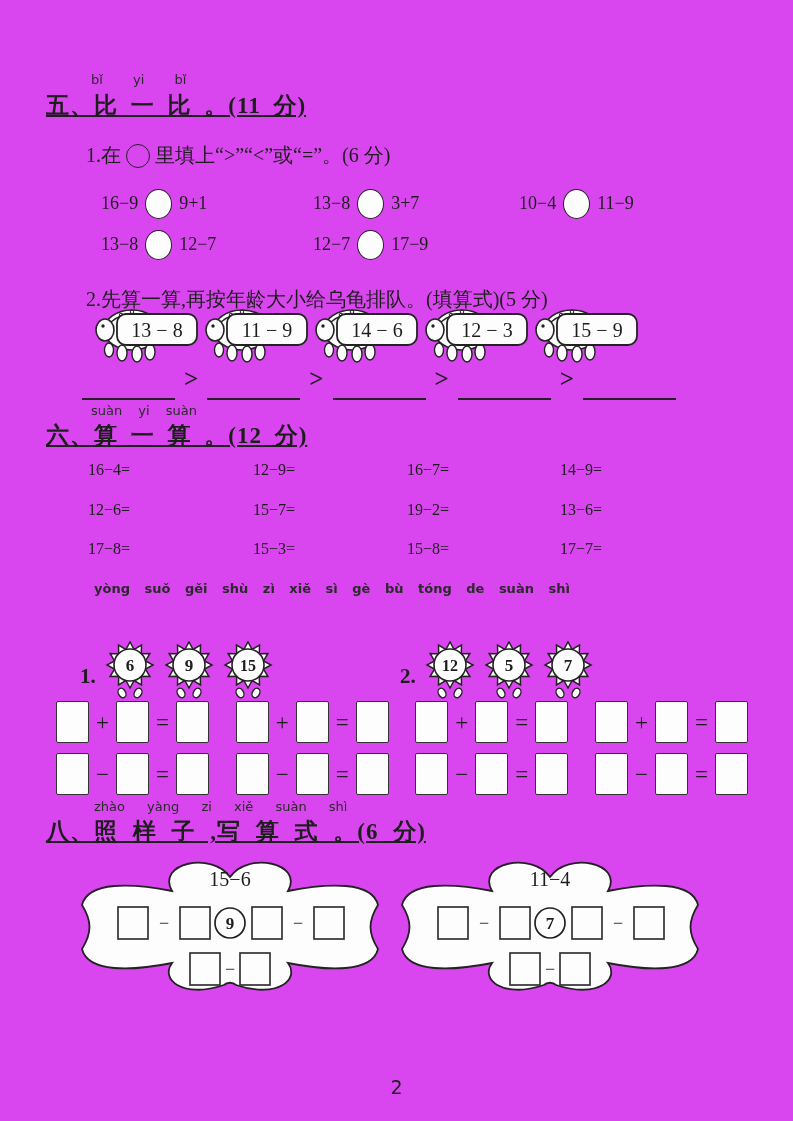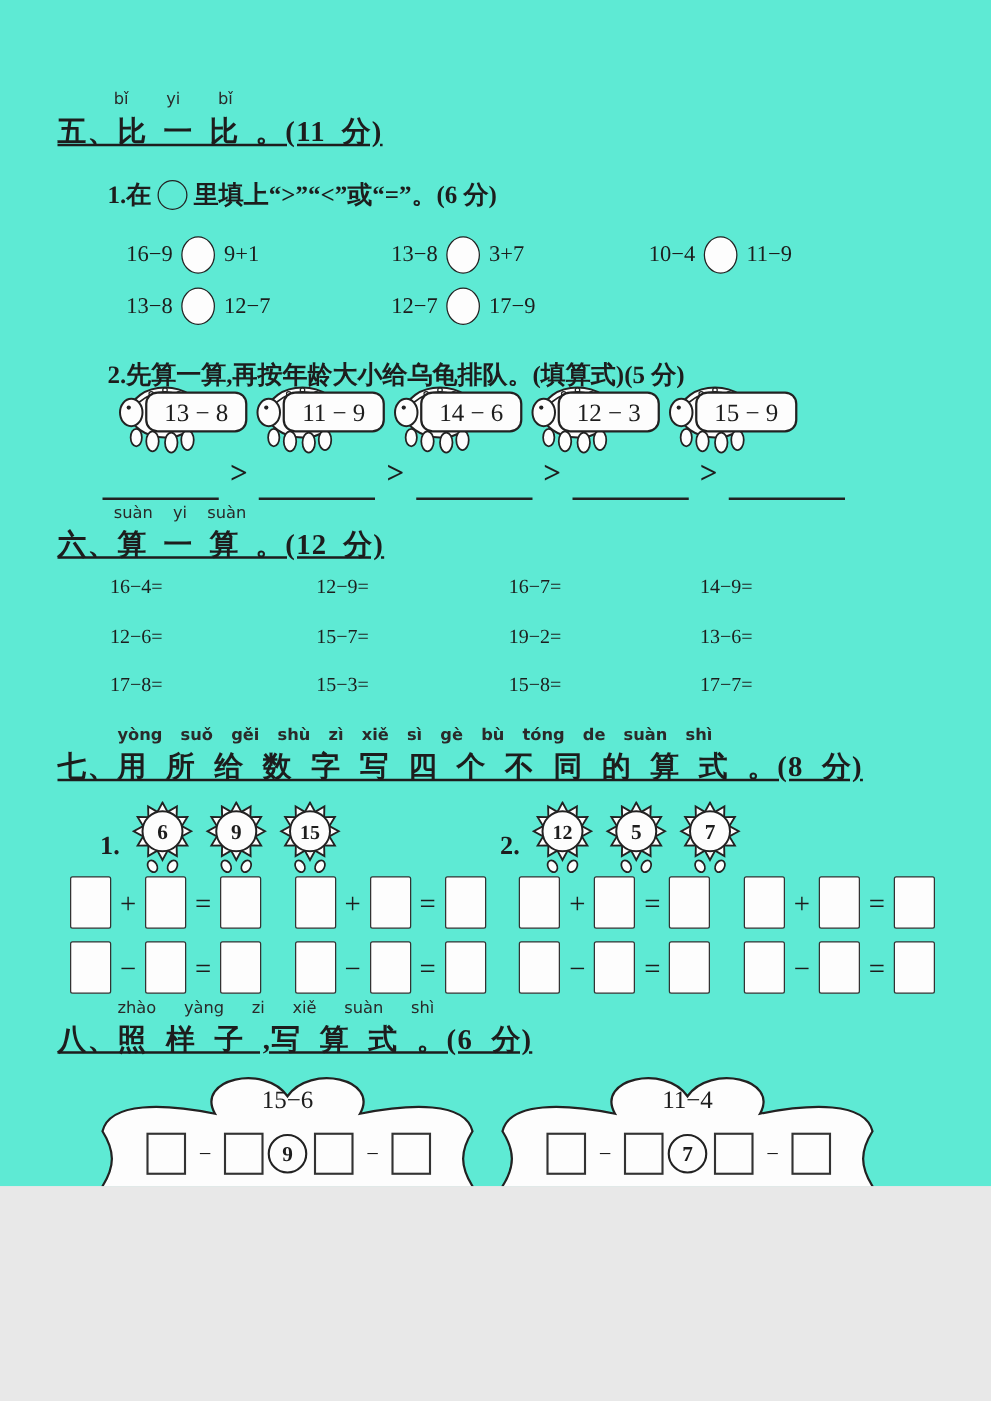--- a/index.html
+++ b/index.html
@@ -1,29 +1,29 @@
 <!DOCTYPE html>
 <html><head>
 <meta charset="utf-8">
 <style>
   html,body{margin:0;padding:0;background:#e8e8e8;}
   .page{
-    position:relative;width:793px;height:949px;margin:0 auto;
-    background:#5eead4;color:#1d1d1d;overflow:hidden;
+    position:relative;width:793px;height:1121px;margin:0 auto;
+    background:#d946ef;color:#1d1d1d;overflow:hidden;
     font-family:"Liberation Serif","DejaVu Serif",serif;
   }
   .abs{position:absolute;}
   .pinyin{
     font-family:"DejaVu Sans","Liberation Sans",sans-serif;
     font-size:13px;color:#2a2a2a;white-space:nowrap;
   }
   .sec-title{
     font-size:23px;font-weight:700;letter-spacing:1px;white-space:nowrap;text-decoration:underline;
   }
-  .part-label{font-size:20px;font-weight:700;white-space:nowrap;}
+  .part-label{font-size:20px;font-weight:400;white-space:nowrap;}
   
   .cmp{display:grid;grid-template-columns:212px 206px auto;grid-auto-rows:41px;}
   .cmp-cell{display:flex;align-items:center;gap:7px;font-size:18px;white-space:nowrap;}
   .cmp-circle{
     display:inline-block;width:25px;height:28px;border:1.8px solid #222;
     border-radius:50%;background:#fdfdfd;
   }
   .p1wrap{display:flex;align-items:center;gap:3px;}
   .p1-circle{
     display:inline-block;width:22px;height:22px;border:1.8px solid #222;
@@ -198,21 +198,20 @@
     <div class="calc-cell">15−7=</div>
     <div class="calc-cell">19−2=</div>
     <div class="calc-cell">13−6=</div>
     <div class="calc-cell">17−8=</div>
     <div class="calc-cell">15−3=</div>
     <div class="calc-cell">15−8=</div>
     <div class="calc-cell">17−7=</div>
   </div>
 
   <div class="abs pinyin" style="left:94px;top:581px;word-spacing:10px;font-weight:bold;">yòng suǒ gěi shù zì xiě sì gè bù tóng de suàn shì</div>
-  <div class="abs sec-title" style="left:46px;top:598px;word-spacing:8px;">七、用 所 给 数 字 写 四 个 不 同 的 算 式 。(8 分)</div>
 
   <div class="abs sun-group" style="left:80px;top:641px;">
     <span class="num-label">1.</span>
     <svg width="52" height="58" viewBox="0 0 50 58">
       <polygon points="47,24 39.5,28.1 43.9,35.5 35.3,35.3 35.5,43.9 28.1,39.5 24,47 19.9,39.5 12.5,43.9 12.7,35.3 4.1,35.5 8.5,28.1 1,24 8.5,19.9 4.1,12.5 12.7,12.7 12.5,4.1 19.9,8.5 24,1 28.1,8.5 35.5,4.1 35.3,12.7 43.9,12.5 39.5,19.9" fill="#fdfdfd" stroke="#222" stroke-width="1.5"></polygon>
       <ellipse cx="16" cy="52" rx="3.6" ry="5" transform="rotate(-28 16 52)" fill="#fdfdfd" stroke="#222" stroke-width="1.4"></ellipse>
       <ellipse cx="32" cy="52" rx="3.6" ry="5" transform="rotate(28 32 52)" fill="#fdfdfd" stroke="#222" stroke-width="1.4"></ellipse>
       <circle cx="24" cy="24" r="16" fill="#fdfdfd" stroke="#222" stroke-width="1.6"></circle>
       <text x="24" y="30" text-anchor="middle" font-size="17" font-weight="600">6</text>
     </svg>

